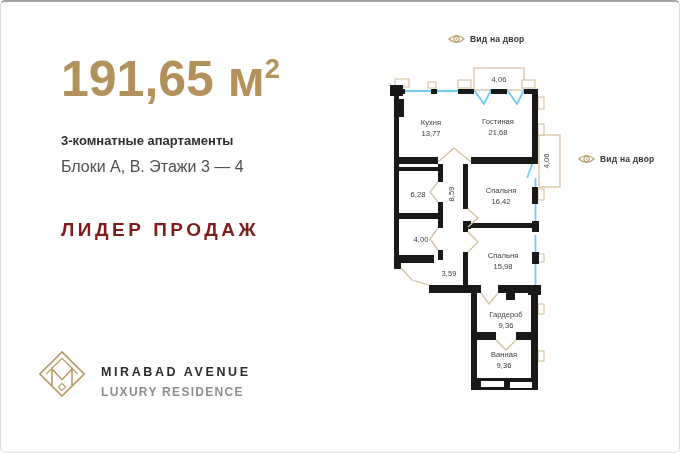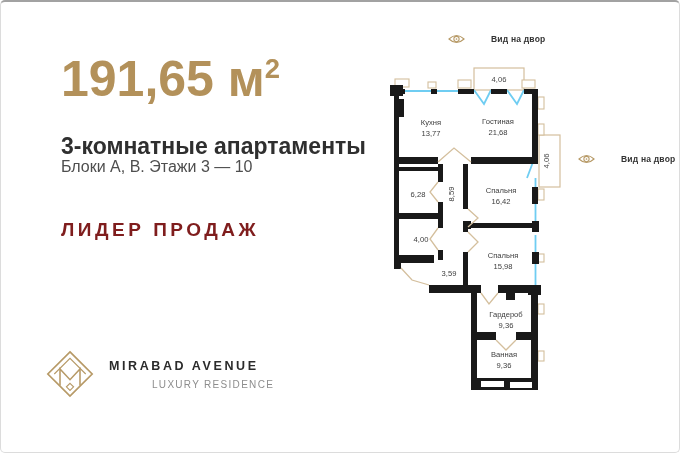--- a/index.html
+++ b/index.html
@@ -6,47 +6,47 @@
   body{font-family:"Liberation Sans","DejaVu Sans",sans-serif;}
   .card{
     position:relative;width:680px;height:453px;background:#ffffff;
     border:1px solid #dcdcdc;border-top:2px solid #a2a2a2;border-radius:5px;
     box-sizing:border-box;overflow:hidden;
   }
   
   .hero{position:absolute;left:60px;top:48px;font-size:50px;font-weight:700;
         color:#b3915a;letter-spacing:0px;white-space:nowrap;}
   .hero sup{font-size:55%;vertical-align:18px;font-weight:700;}
-  .sub-bold{position:absolute;left:60px;top:131px;font-size:23px;font-weight:700;color:#2f2f2f;}
+  .sub-bold{position:absolute;left:60px;top:131px;font-size:13px;font-weight:700;color:#2f2f2f;}
   .sub-gray{position:absolute;left:60px;top:156px;font-size:16px;font-weight:400;color:#4e4e4e;}
   .badge{position:absolute;left:60px;top:217px;font-size:19px;font-weight:700;
          color:#7f1d1d;letter-spacing:3.5px;white-space:nowrap;}
-  .logo{position:absolute;left:44px;top:347px;display:flex;align-items:center;}
+  .logo{position:absolute;left:36px;top:347px;display:flex;align-items:flex-end;}
   .logo-mark{width:50px;height:50px;flex:0 0 auto;}
   .logo-text{margin-left:14px;}
   .logo-name{font-size:12.5px;font-weight:600;color:#2b2b2b;letter-spacing:2.6px;white-space:nowrap;}
-  .logo-tagline{margin-top:6px;font-size:10px;font-weight:400;color:#8d8d8d;letter-spacing:1.3px;white-space:nowrap;margin-left:43px;}
+  .logo-tagline{margin-top:6px;font-size:12px;font-weight:700;color:#8d8d8d;letter-spacing:1.3px;white-space:nowrap;}
   
   .plan{position:absolute;left:380px;top:20px;width:300px;height:400px;}
-  .view-label{position:absolute;display:flex;align-items:center;white-space:nowrap;gap:21px;}
+  .view-label{position:absolute;display:flex;align-items:center;white-space:nowrap;}
   .view-label .txt{margin-left:5px;font-size:8.5px;font-weight:700;color:#333333;letter-spacing:0.2px;}
   .view-1{left:447px;top:31px;}
   .view-2{left:577px;top:151px;}
   .plan-room-label{font-size:7.6px;fill:#3c3c3c;}
   .plan-dim-label{font-size:7.6px;fill:#474747;}
 </style>
 </head>
 <body>
 
 <div class="card">
 
   <div class="hero"><span>191,65 м</span><sup>2</sup></div>
 
   <div class="sub-bold">3-комнатные апартаменты</div>
-  <div class="sub-gray">Блоки А, В. Этажи 3 — 10</div>
+  <div class="sub-gray">Блоки А, В. Этажи 3 — 4</div>
   <div class="badge">ЛИДЕР ПРОДАЖ</div>
 
   <div class="logo">
     <svg class="logo-mark" viewBox="0 0 70 70">
       <g fill="none" stroke="#b79a67" stroke-width="2.4" stroke-linejoin="miter">
         <path d="M35,4 L66,35 L35,66 L4,35 Z"></path>
         <path d="M13,35 L35,13 L57,35" stroke-width="1.6"></path>
         <path d="M21,51 L21,28 L35,43 L49,28 L49,51" stroke-width="2.2"></path>
         <path d="M35,48 L40,53 L35,58 L30,53 Z" stroke-width="1.6"></path>
       </g>

